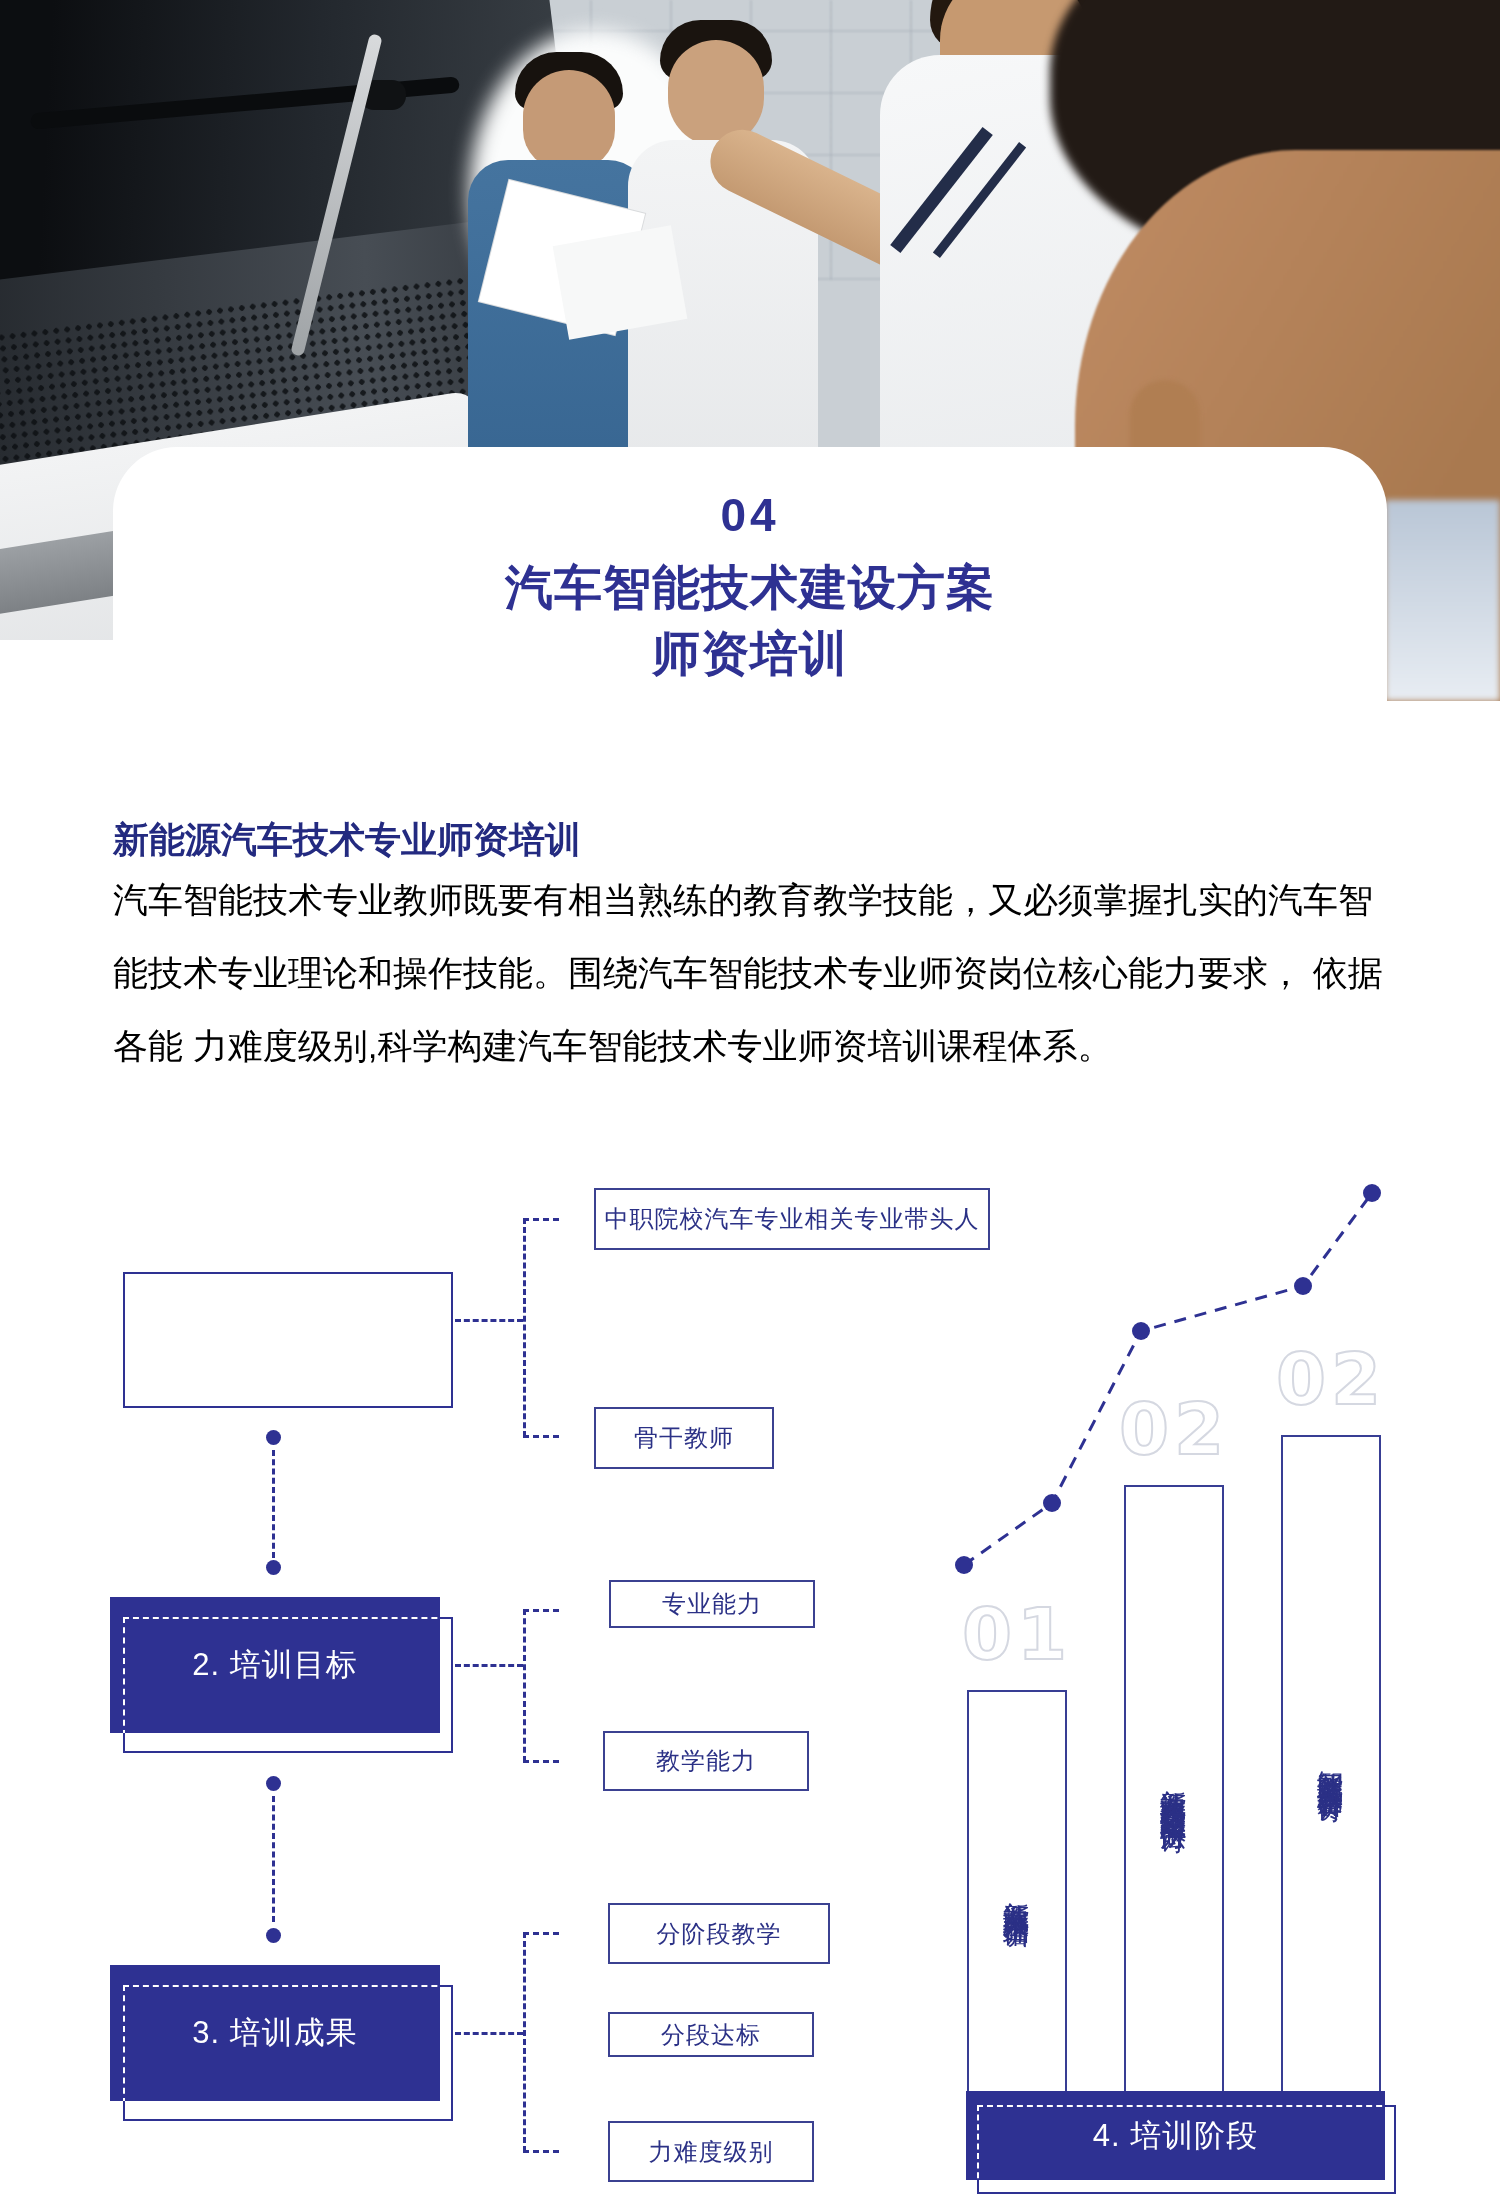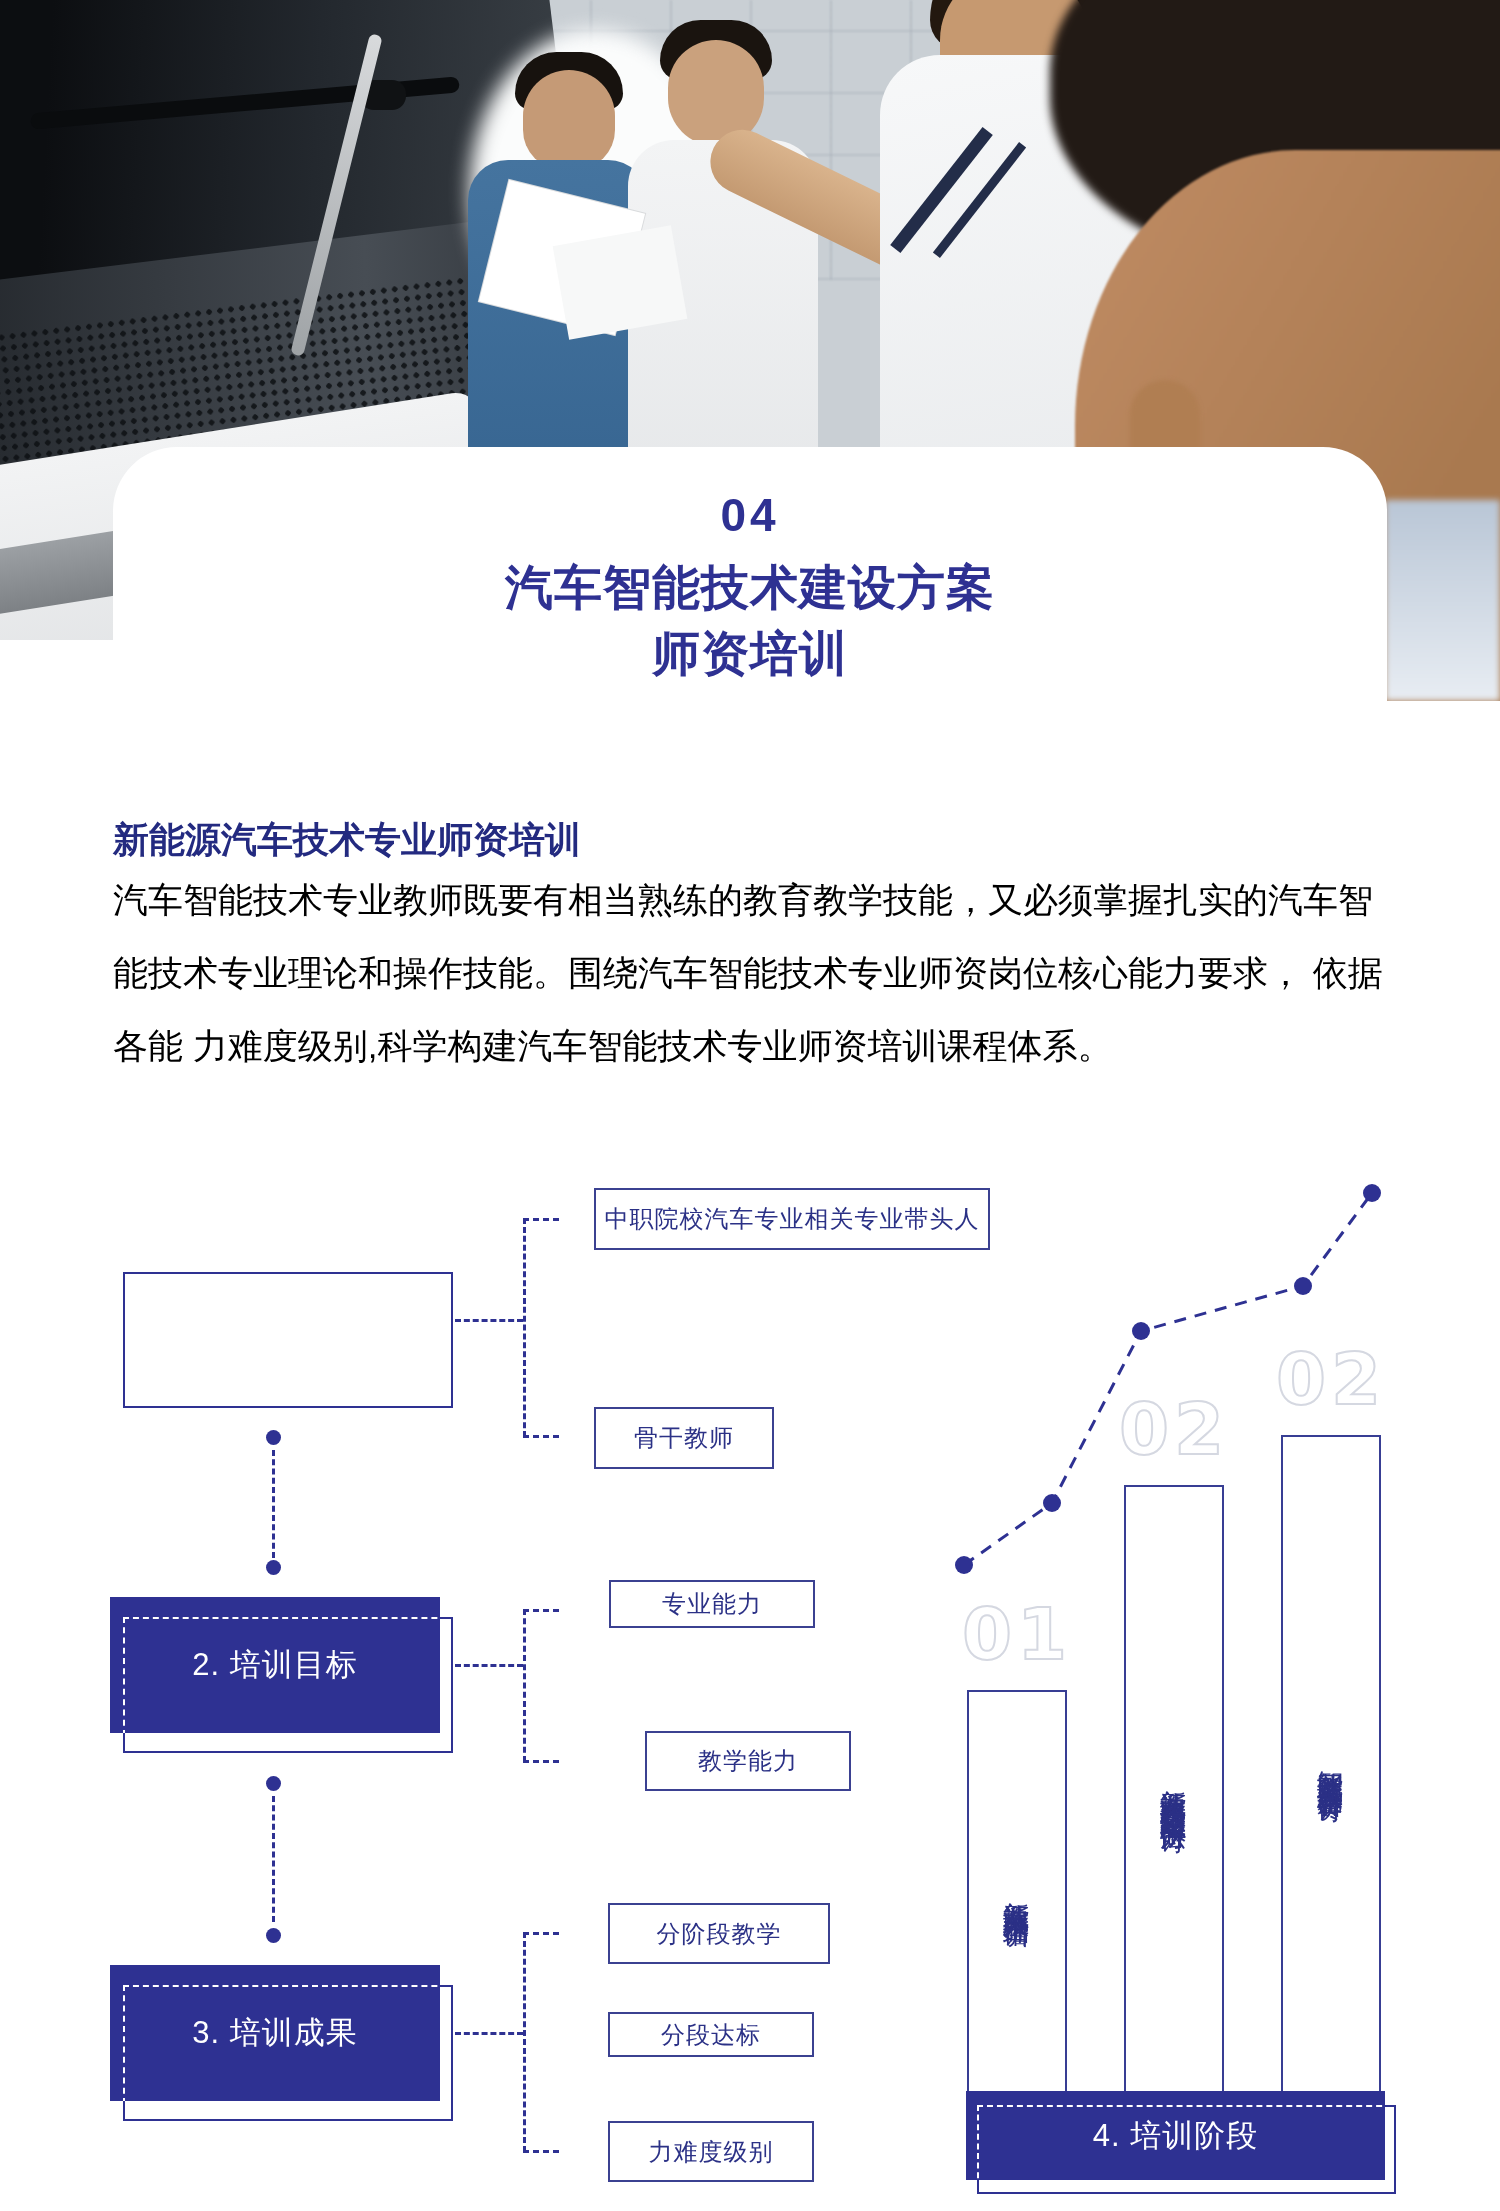--- a/index.html
+++ b/index.html
@@ -165,21 +165,21 @@
   <div class="dash-h" style="left:523px;top:1760px;width:36px"></div>
 
   <div class="dash-h" style="left:455px;top:2032px;width:68px"></div>
   <div class="dash-v" style="left:523px;top:1932px;height:220px"></div>
   <div class="dash-h" style="left:523px;top:1932px;width:36px"></div>
   <div class="dash-h" style="left:523px;top:2150px;width:36px"></div>
 
   <div class="item" style="left:594px;top:1188px;width:396px;height:62px">中职院校汽车专业相关专业带头人</div>
   <div class="item" style="left:594px;top:1407px;width:180px;height:62px">骨干教师</div>
   <div class="item" style="left:609px;top:1580px;width:206px;height:48px">专业能力</div>
-  <div class="item" style="left:645px;top:1731px;width:206px;height:60px">教学能力</div>
+  <div class="item" style="left:603px;top:1731px;width:206px;height:60px">教学能力</div>
   <div class="item" style="left:608px;top:1903px;width:222px;height:61px">分阶段教学</div>
   <div class="item" style="left:608px;top:2012px;width:206px;height:45px">分段达标</div>
   <div class="item" style="left:608px;top:2121px;width:206px;height:61px">力难度级别</div>
 
   <svg class="trend" width="1500" height="2211" viewBox="0 0 1500 2211">
     <polyline points="964,1565 1052,1503 1141,1331 1303,1286 1372,1193" fill="none" stroke="#2e3192" stroke-width="3" stroke-dasharray="12 9"></polyline>
     <circle cx="964" cy="1565" r="9" fill="#2e3192"></circle>
     <circle cx="1052" cy="1503" r="9" fill="#2e3192"></circle>
     <circle cx="1141" cy="1331" r="9" fill="#2e3192"></circle>
     <circle cx="1303" cy="1286" r="9" fill="#2e3192"></circle>

